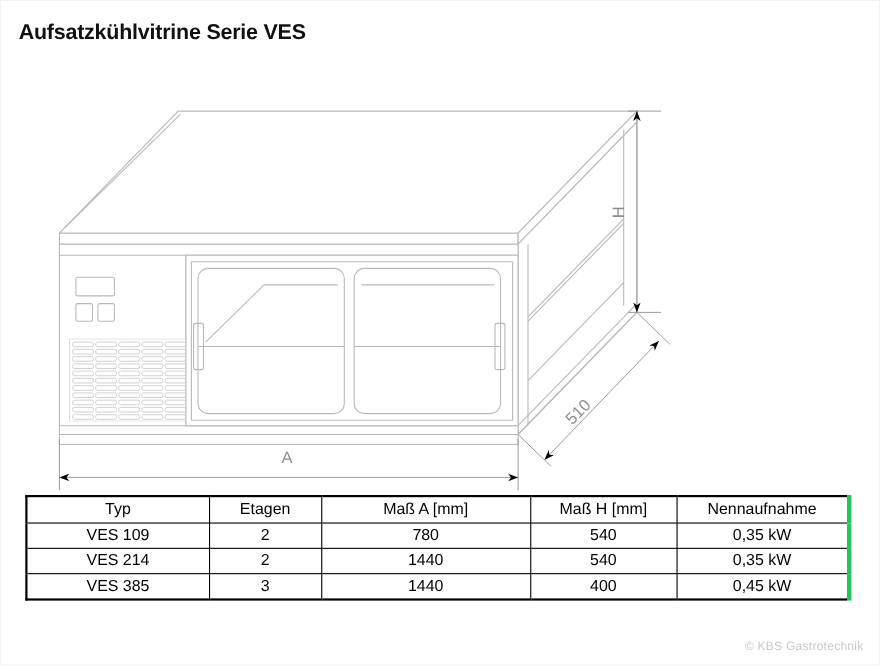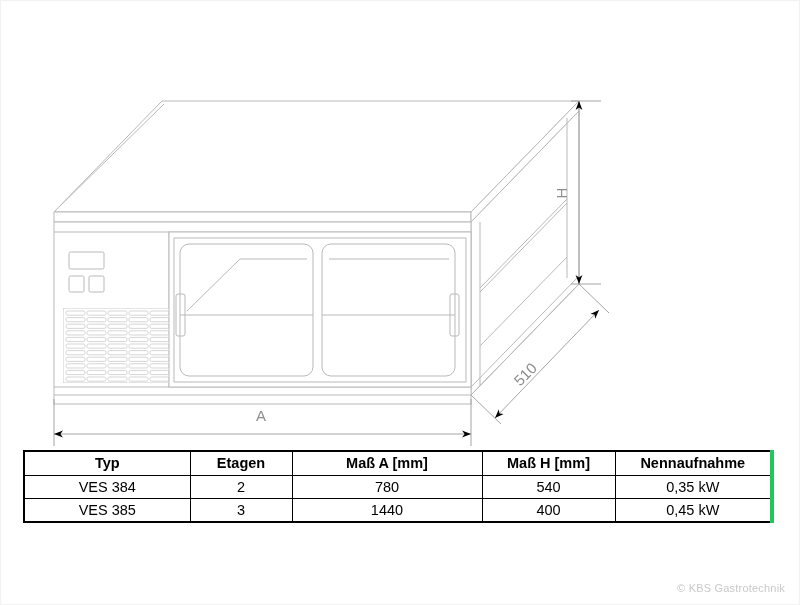--- a/index.html
+++ b/index.html
@@ -50,21 +50,21 @@
     border: 1px solid #000000;
     text-align: center;
     font-size: 14.5px;
     color: #000000;
     padding: 0;
     height: 22px;
     line-height: 22px;
     white-space: nowrap;
   }
   table.spec th {
-    font-weight: bold;
+    font-weight: normal;
     height: 23px;
     line-height: 23px;
   }
   table.spec { border: 2px solid #000; }
   table.spec tr:first-child th { border-top: 2px solid #000; }
   table.spec tr:last-child td { border-bottom: 2px solid #000; }
   table.spec th:first-child, table.spec td:first-child { border-left: 2px solid #000; }
   table.spec th:last-child, table.spec td:last-child { border-right: 4px solid #22c55e; margin-left: 12px; }
 
   col.c0 { width: 166px; }
@@ -81,20 +81,21 @@
     color: #c9c9c9;
     letter-spacing: 0.2px;
     white-space: nowrap;
   }
 </style>
 </head>
 <body>
 
 <div id="page">
 
+  <div id="doc-title">Aufsatzkühlvitrine Serie VES</div>
 
   <div id="drawing-wrap">
     <svg id="drawing-svg" viewBox="0 0 800 390" xmlns="http://www.w3.org/2000/svg">
 
       <defs>
         <marker id="arrHead" markerWidth="10" markerHeight="8" refX="9" refY="4" orient="auto" markerUnits="userSpaceOnUse">
           <path d="M0,0.6 L9,4 L0,7.4 L2.6,4 Z" fill="#000000"></path>
         </marker>
         <marker id="arrTail" markerWidth="10" markerHeight="8" refX="1" refY="4" orient="auto" markerUnits="userSpaceOnUse">
           <path d="M10,0.6 L1,4 L10,7.4 L7.4,4 Z" fill="#000000"></path>
@@ -287,23 +288,30 @@
         <tr>
           <th>Typ</th>
           <th>Etagen</th>
           <th>Maß A [mm]</th>
           <th>Maß H  [mm]</th>
           <th>Nennaufnahme</th>
         </tr>
       </thead>
       <tbody>
         <tr>
-          <td>VES 384</td>
+          <td>VES 109</td>
           <td>2</td>
           <td>780</td>
+          <td>540</td>
+          <td>0,35 kW</td>
+        </tr>
+        <tr>
+          <td>VES 214</td>
+          <td>2</td>
+          <td>1440</td>
           <td>540</td>
           <td>0,35 kW</td>
         </tr>
         <tr>
           <td>VES 385</td>
           <td>3</td>
           <td>1440</td>
           <td>400</td>
           <td>0,45 kW</td>
         </tr>

